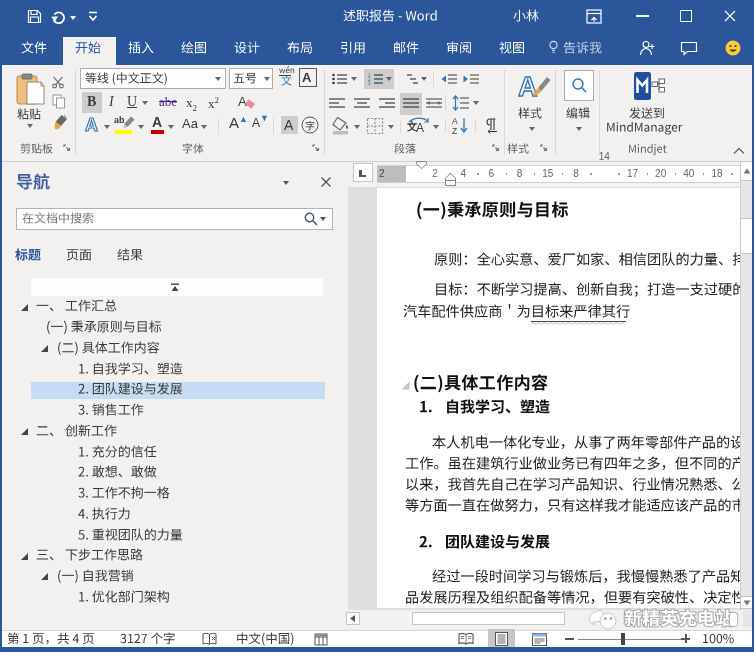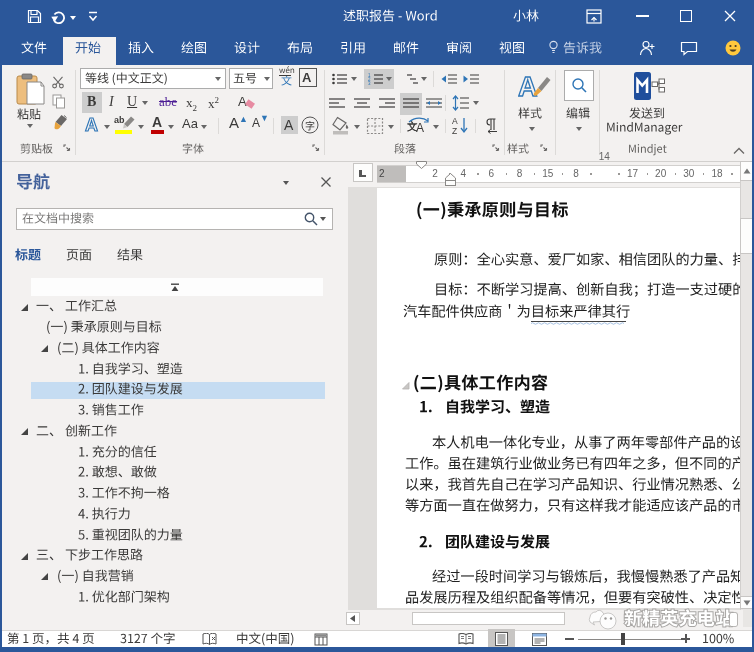--- a/index.html
+++ b/index.html
@@ -1060,21 +1060,21 @@
     <div class="abs" style="left:540.3px;top:168px;width:11px;text-align:center;font:10px 'Liberation Sans';color:#666">15</div>
     <div class="abs" style="left:559.9px;top:173px;width:1.5px;height:2px;background:#9a9896"></div>
     <div class="abs" style="left:568.5px;top:168px;width:11px;text-align:center;font:10px 'Liberation Sans';color:#666">8</div>
     <div class="abs" style="left:588.1px;top:173px;width:1.5px;height:2px;background:#9a9896"></div>
     <div class="abs" style="left:596.7px;top:151px;width:11px;text-align:right;font:10px 'Liberation Sans';color:#666">14</div>
     <div class="abs" style="left:616.3px;top:173px;width:1.5px;height:2px;background:#9a9896"></div>
     <div class="abs" style="left:624.9px;top:168px;width:11px;text-align:center;font:10px 'Liberation Sans';color:#666">17</div>
     <div class="abs" style="left:644.5px;top:173px;width:1.5px;height:2px;background:#9a9896"></div>
     <div class="abs" style="left:653.1px;top:168px;width:11px;text-align:center;font:10px 'Liberation Sans';color:#666">20</div>
     <div class="abs" style="left:672.7px;top:173px;width:1.5px;height:2px;background:#9a9896"></div>
-    <div class="abs" style="left:681.3px;top:168px;width:11px;text-align:center;font:10px 'Liberation Sans';color:#666">30</div>
+    <div class="abs" style="left:681.3px;top:168px;width:11px;text-align:center;font:10px 'Liberation Sans';color:#666">40</div>
     <div class="abs" style="left:700.9px;top:173px;width:1.5px;height:2px;background:#9a9896"></div>
     <div class="abs" style="left:709.5px;top:168px;width:11px;text-align:center;font:10px 'Liberation Sans';color:#666">18</div>
     <div class="abs" style="left:729.1px;top:173px;width:1.5px;height:2px;background:#9a9896"></div>
     <svg class="icon" style="left:414px;top:161px" width="11" height="8" viewBox="0 0 11 8">
 <path d="M0.5 0.5 h10 v2.5 l-5 4.5 -5 -4.5 z" fill="#FDFDFC" stroke="#8A8886" stroke-width="1"></path>
     </svg>
     <svg class="icon" style="left:443px;top:173px" width="11" height="13" viewBox="0 0 11 13">
 <path d="M5.5 0.5 l5 4.5 v2.5 h-10 v-2.5 z" fill="#FDFDFC" stroke="#8A8886" stroke-width="1"></path>
 <rect x="0.5" y="7.5" width="10" height="5" fill="#FDFDFC" stroke="#8A8886" stroke-width="1"></rect>
     </svg>

